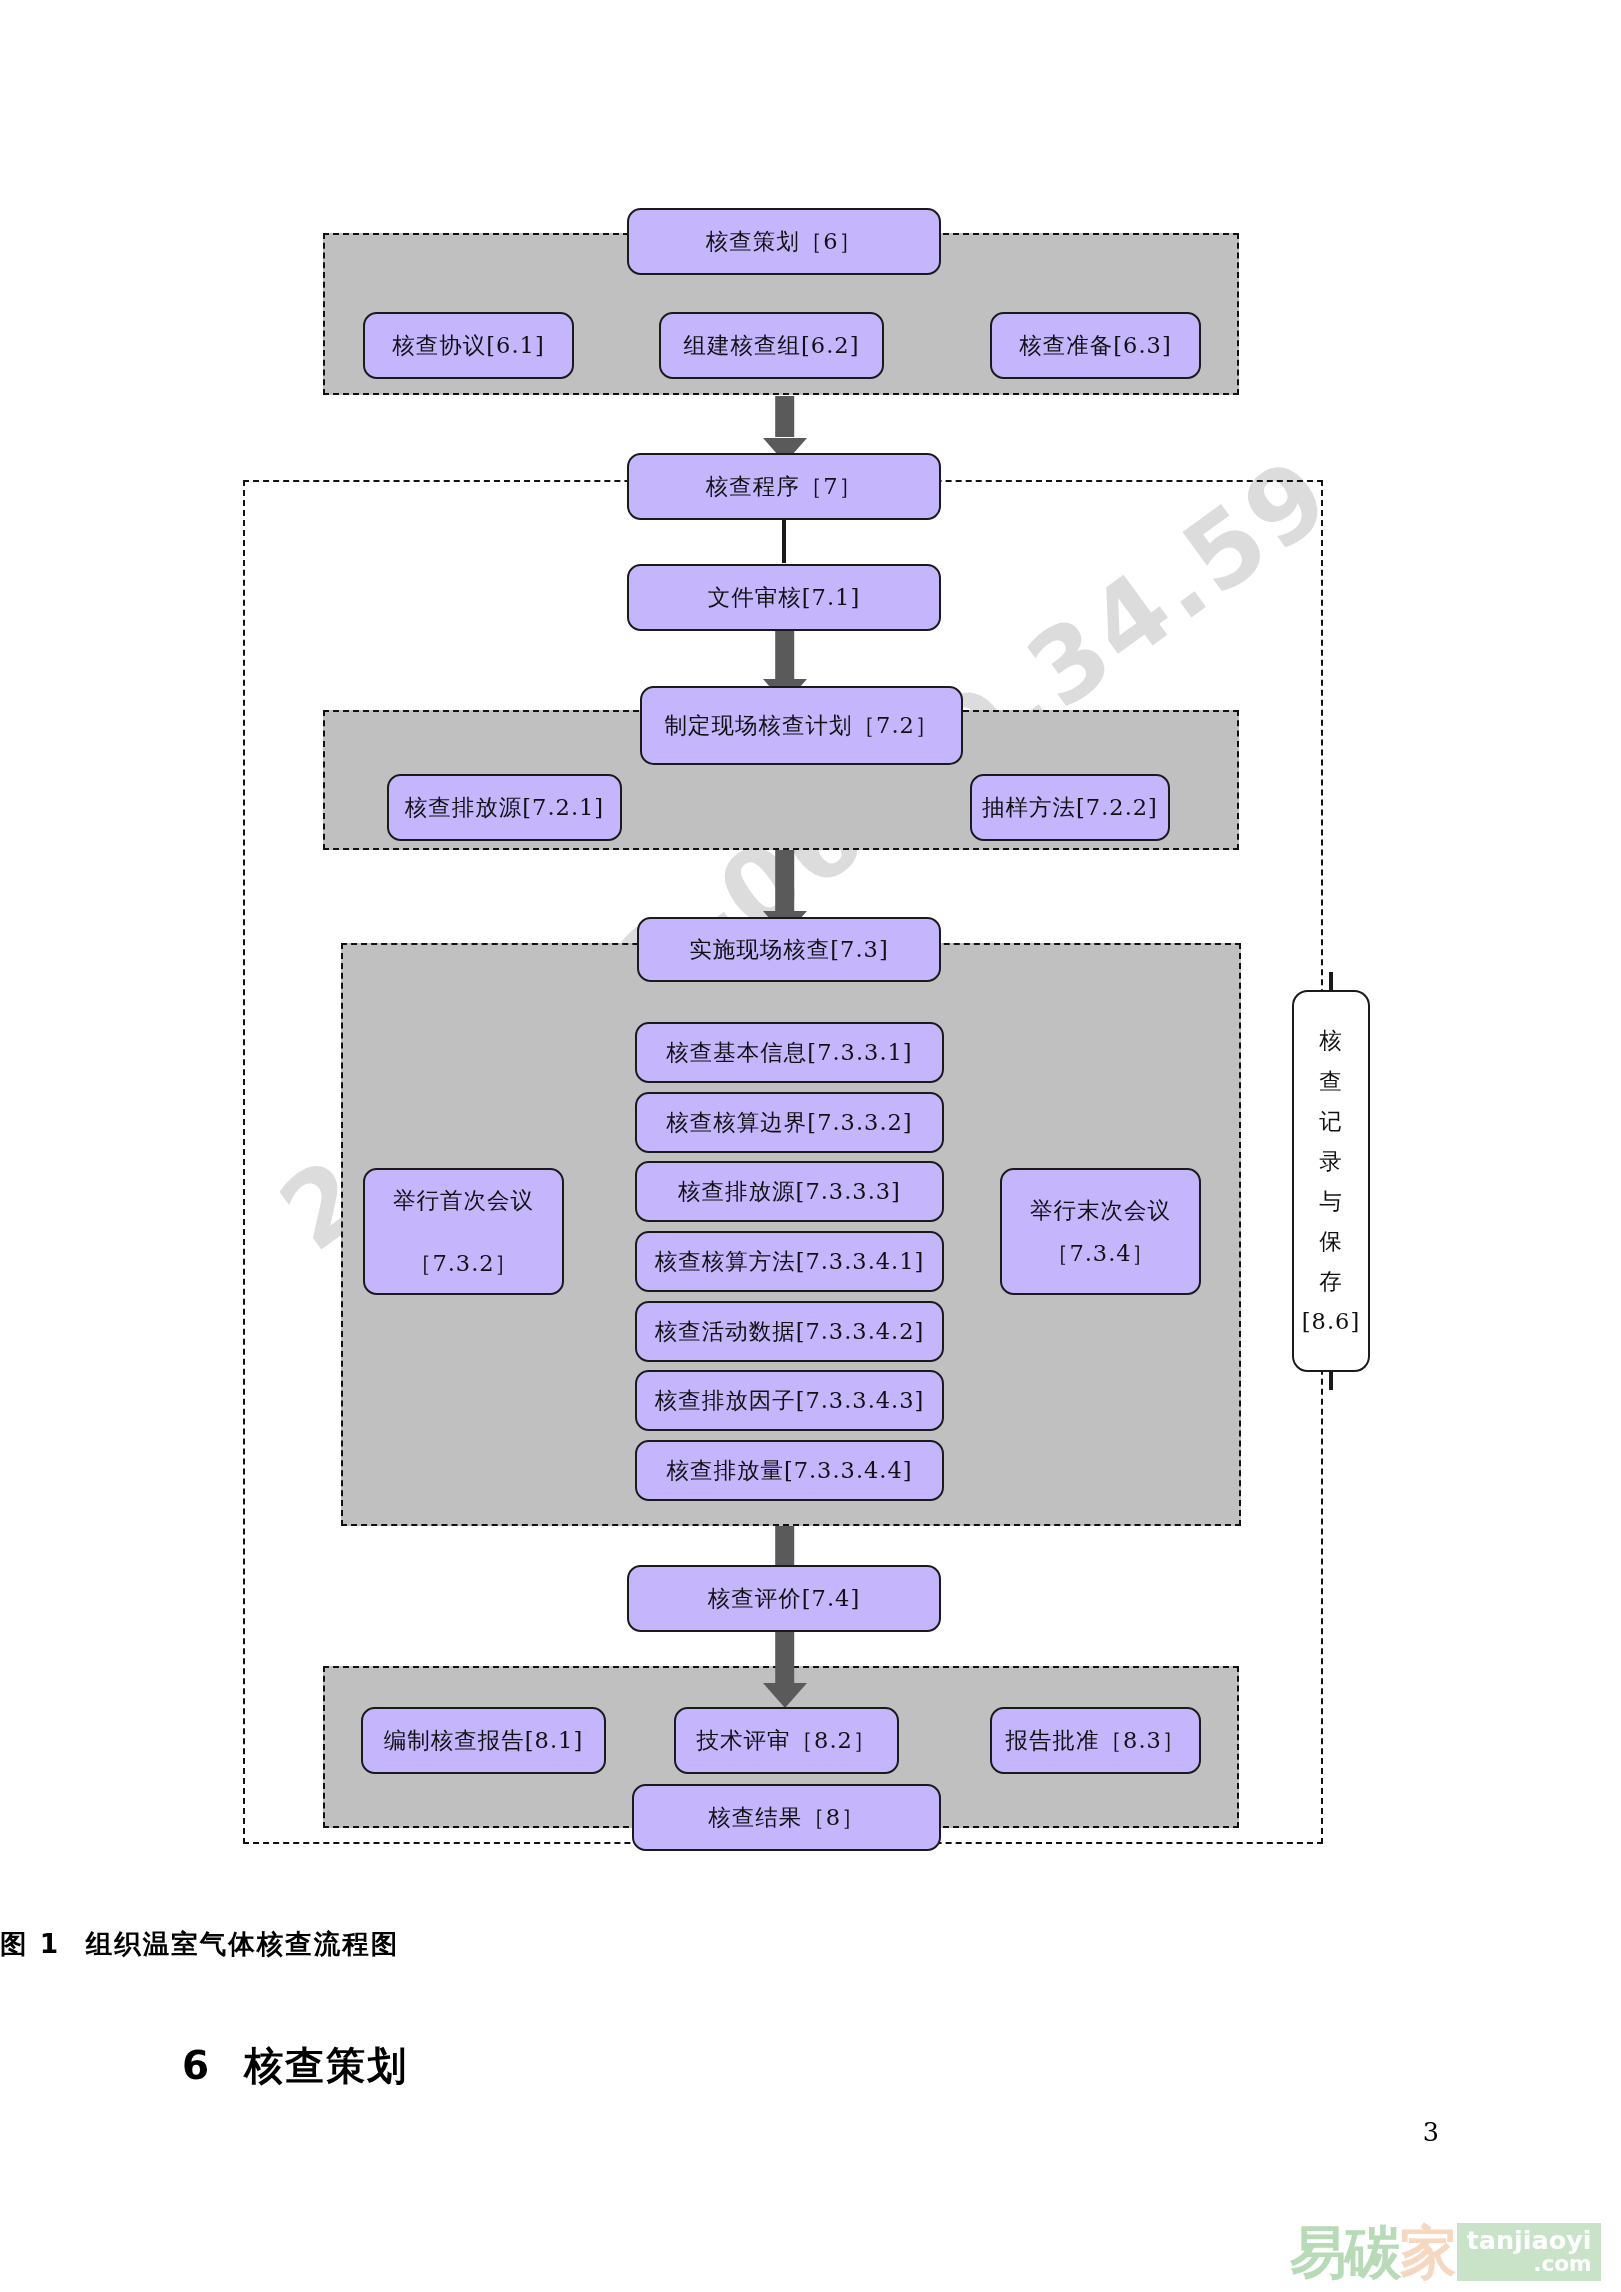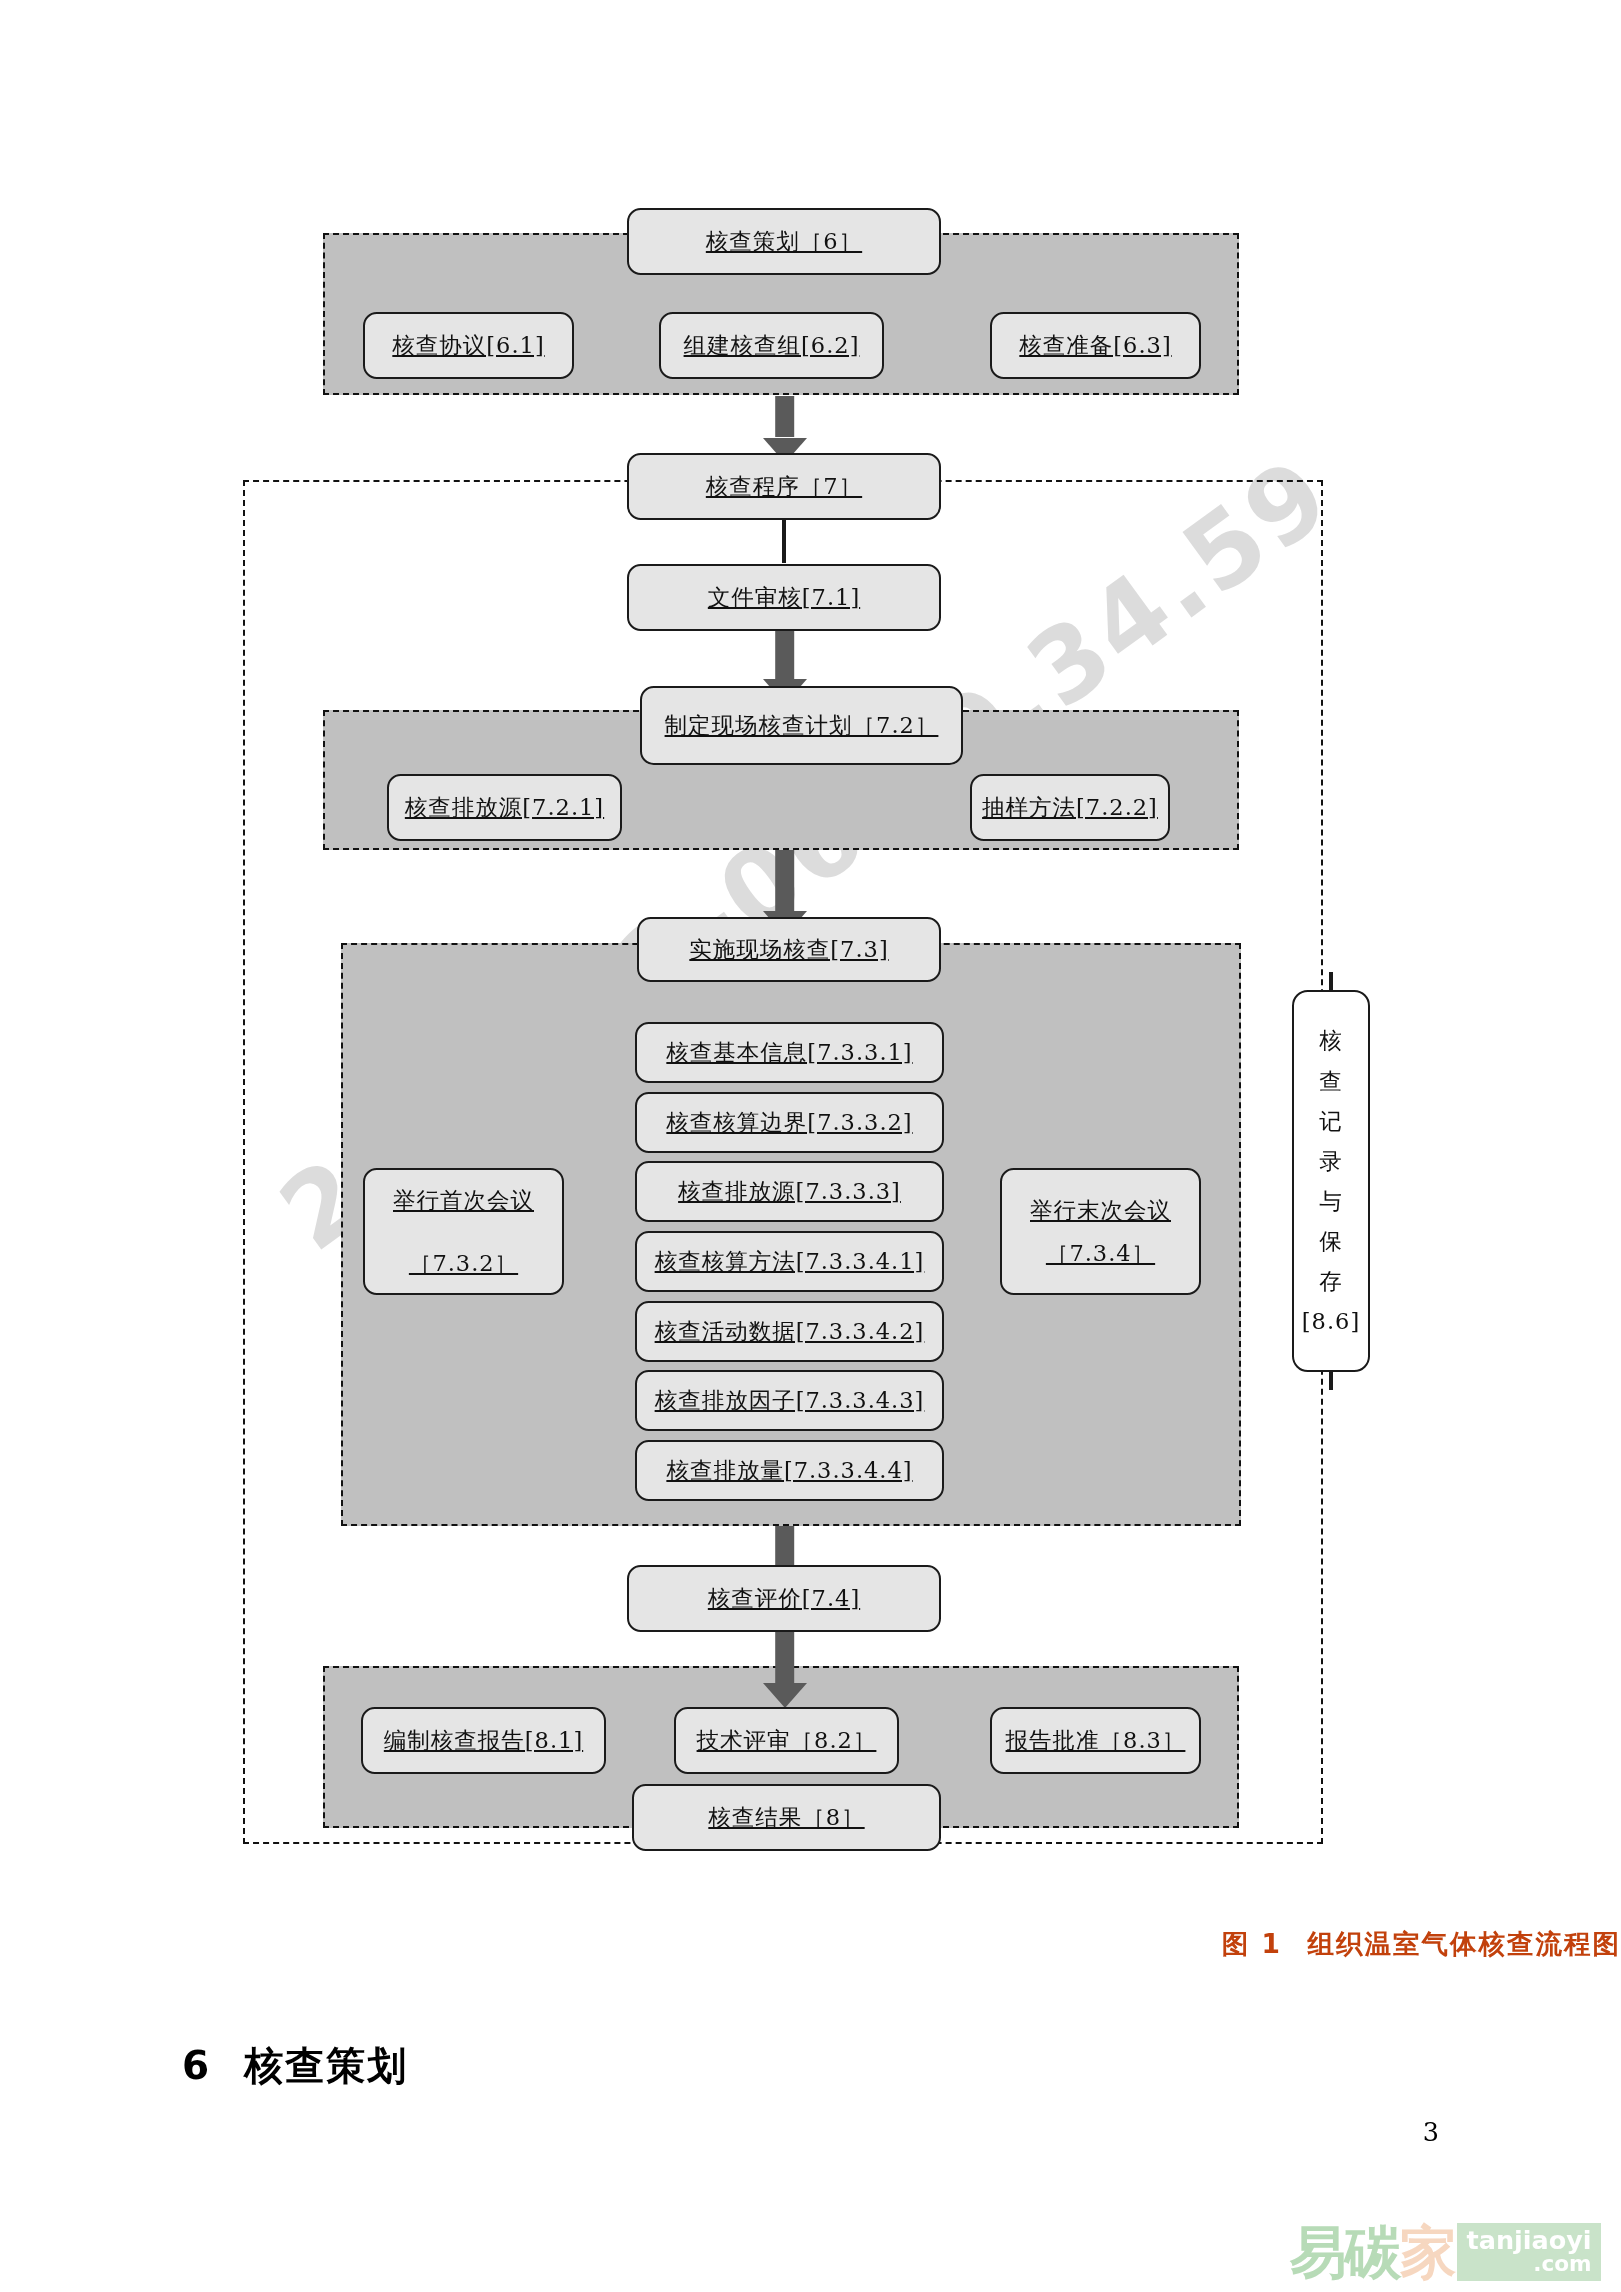--- a/index.html
+++ b/index.html
@@ -51,33 +51,32 @@
     top: 0;
     width: 1621px;
     height: 1882px;
     z-index: 2;
   }
 
   
   .node {
     position: absolute;
     box-sizing: border-box;
-    background: #e5e5e5;
+    background: #c4b5fd;
     border: 2.9px solid #1a1a1a;
     border-radius: 13.7px;
     display: flex;
     align-items: center;
     justify-content: center;
     text-align: center;
     font-size: 22.5px;
     line-height: 1.45;
     letter-spacing: 1px;
     color: #111111;
     z-index: 6;
-    text-decoration: underline;
   }
   .node.two-line {
     flex-direction: column;
     line-height: 1.9;
   }
 
   
   .group-panel {
     position: absolute;
     box-sizing: border-box;
@@ -149,26 +148,26 @@
     line-height: 1.0;
     margin: 8.8px 0;
   }
 
   
   .fig-caption {
     position: absolute;
     left: 0;
     top: 1926px;
     width: 1621px;
-    text-align: right;
+    text-align: left;
     font-family: "DejaVu Sans", "Liberation Sans", sans-serif;
     font-size: 26.5px;
     font-weight: 700;
     letter-spacing: 2px;
-    color: #c2410c;
+    color: #000000;
     z-index: 5;
   }
   .fig-caption .gap { display:inline-block; width: 25.5px; }
 
   .section-heading {
     position: absolute;
     left: 182px;
     top: 2039px;
     font-family: "DejaVu Sans", "Liberation Sans", sans-serif;
     font-size: 39px;

